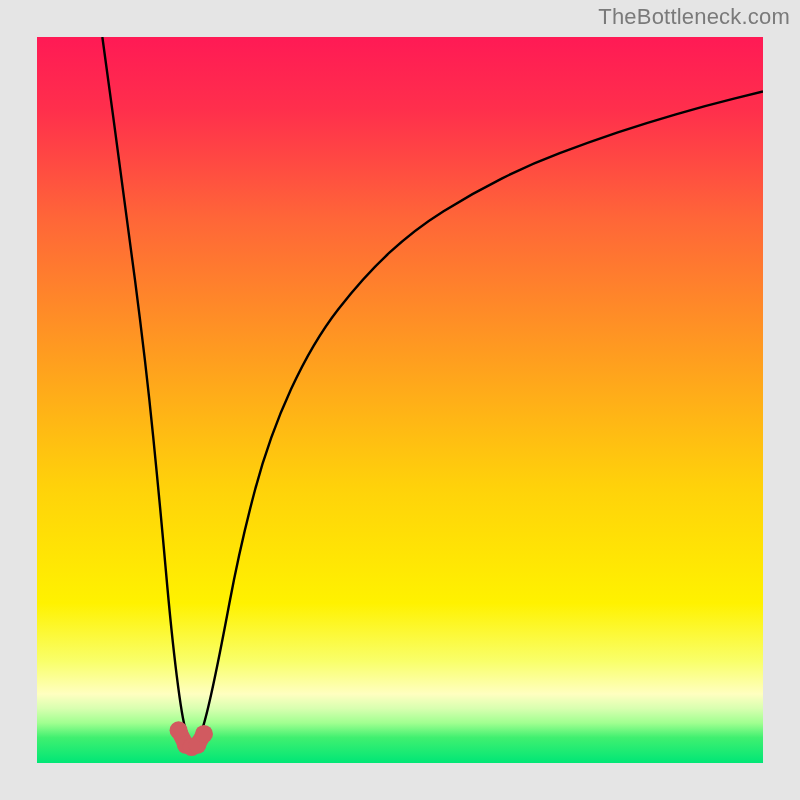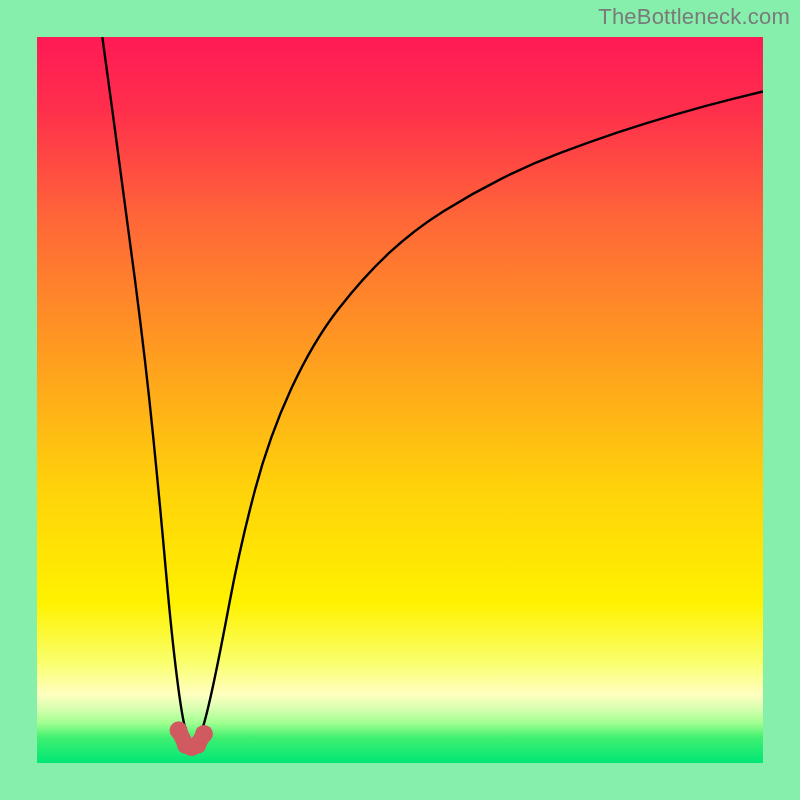--- a/index.html
+++ b/index.html
@@ -8,21 +8,21 @@
     width: 800px;
     height: 800px;
     background: #000;
     overflow: hidden;
     font-family: Arial, Helvetica, sans-serif;
   }
   .outer {
     position: relative;
     width: 800px;
     height: 800px;
-    background: #86efac;
+    background: #e5e5e5;
   }
   .plot-area {
     position: absolute;
     left: 37px;
     top: 37px;
     width: 726px;
     height: 726px;
     box-sizing: border-box;
   }
   .gradient {

